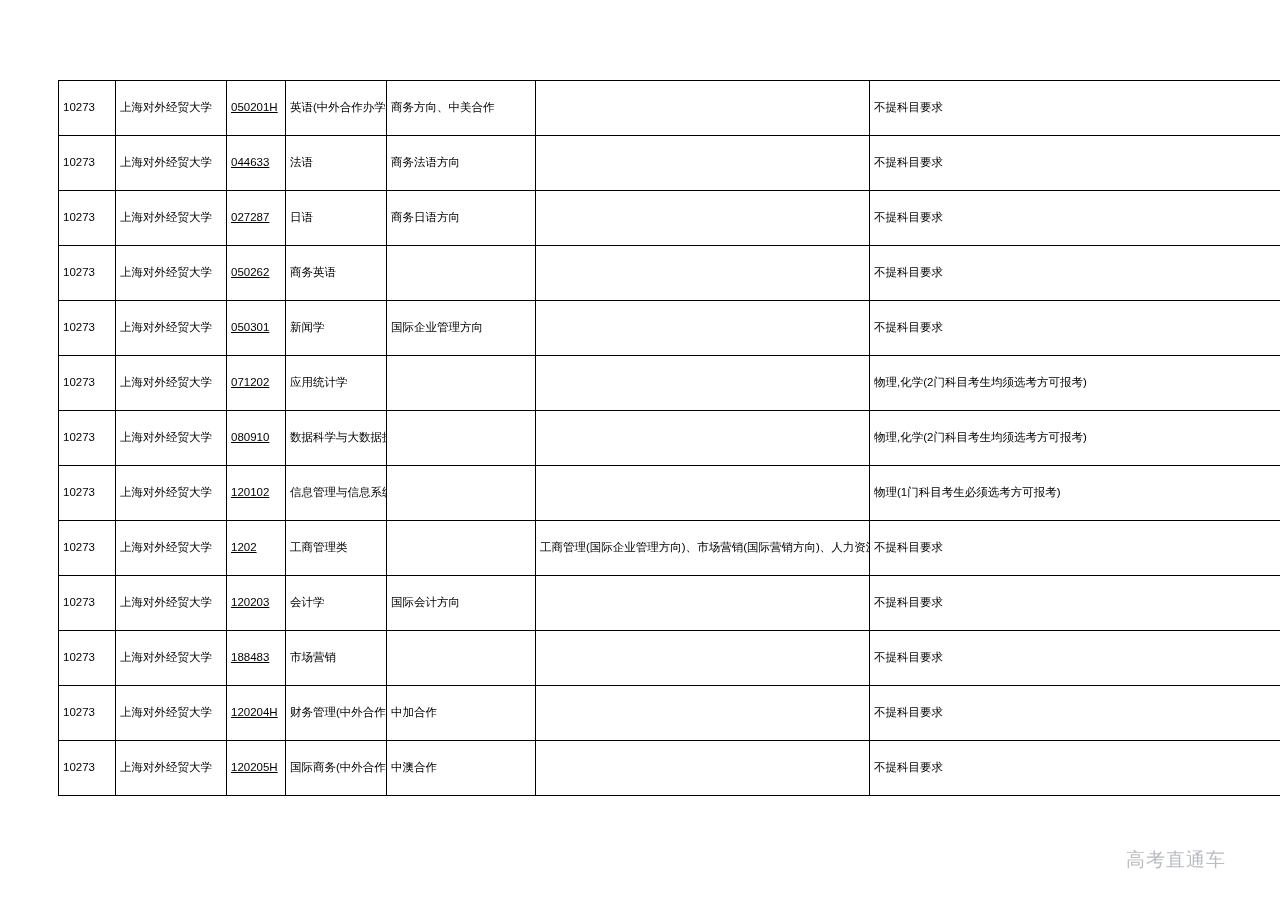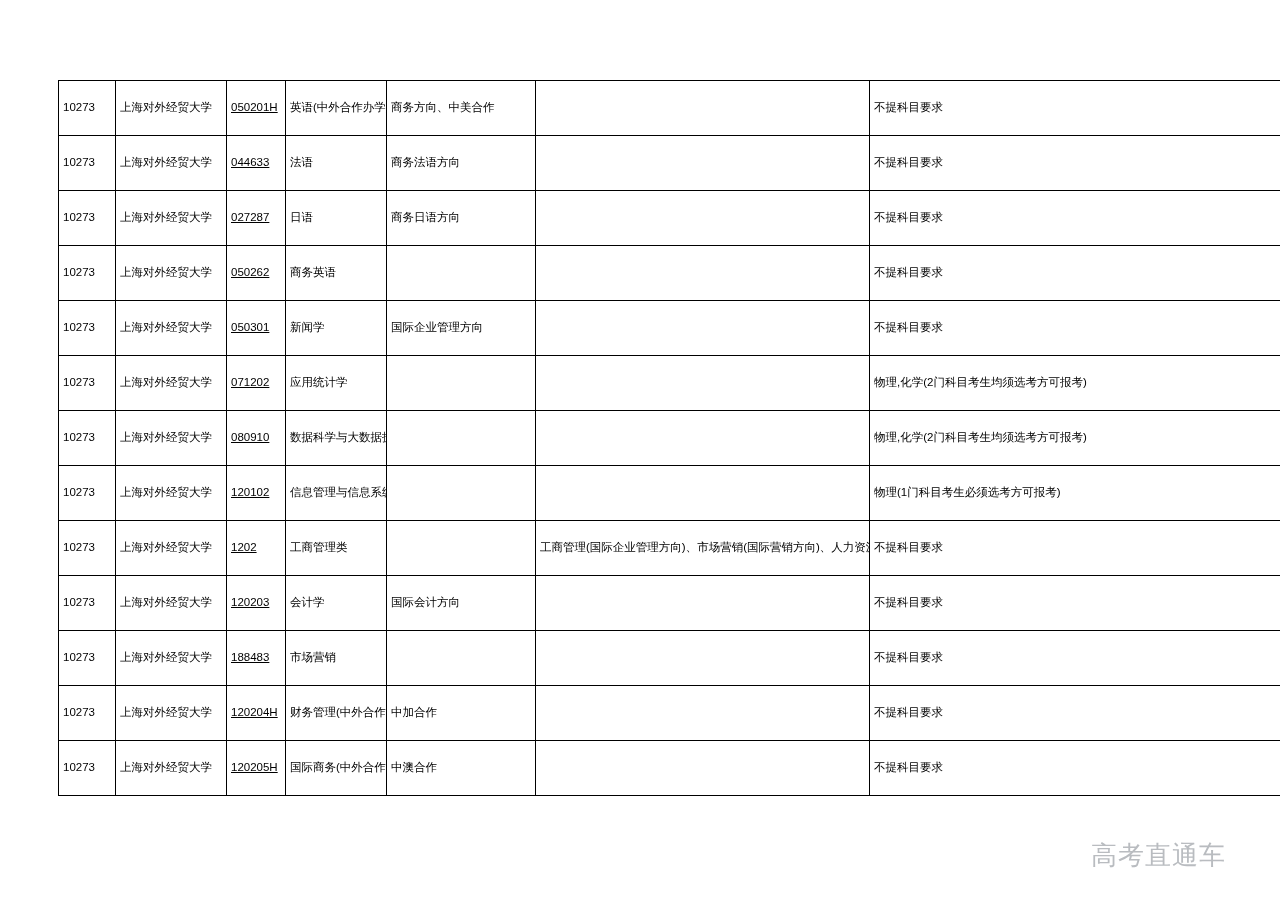--- a/index.html
+++ b/index.html
@@ -48,21 +48,21 @@
   td.c-majorcode { width: 50px; text-decoration: underline; }
   td.c-majorname { width: 92px; }
   td.c-direction { width: 140px; }
   td.c-contains  { width: 325px; white-space: normal; font-size: 11px; line-height: 1.3; }
   td.c-subject   { width: 408px; }
 
   .watermark {
     position: absolute;
     right: 54px;
     bottom: 32px;
-    font-size: 26px;
+    font-size: 19px;
     color: #b9bcc0;
     letter-spacing: 1px;
     font-family: "DejaVu Sans", sans-serif;
     white-space: nowrap;
   }
 </style>
 </head>
 <body>
 
 <div class="page">

